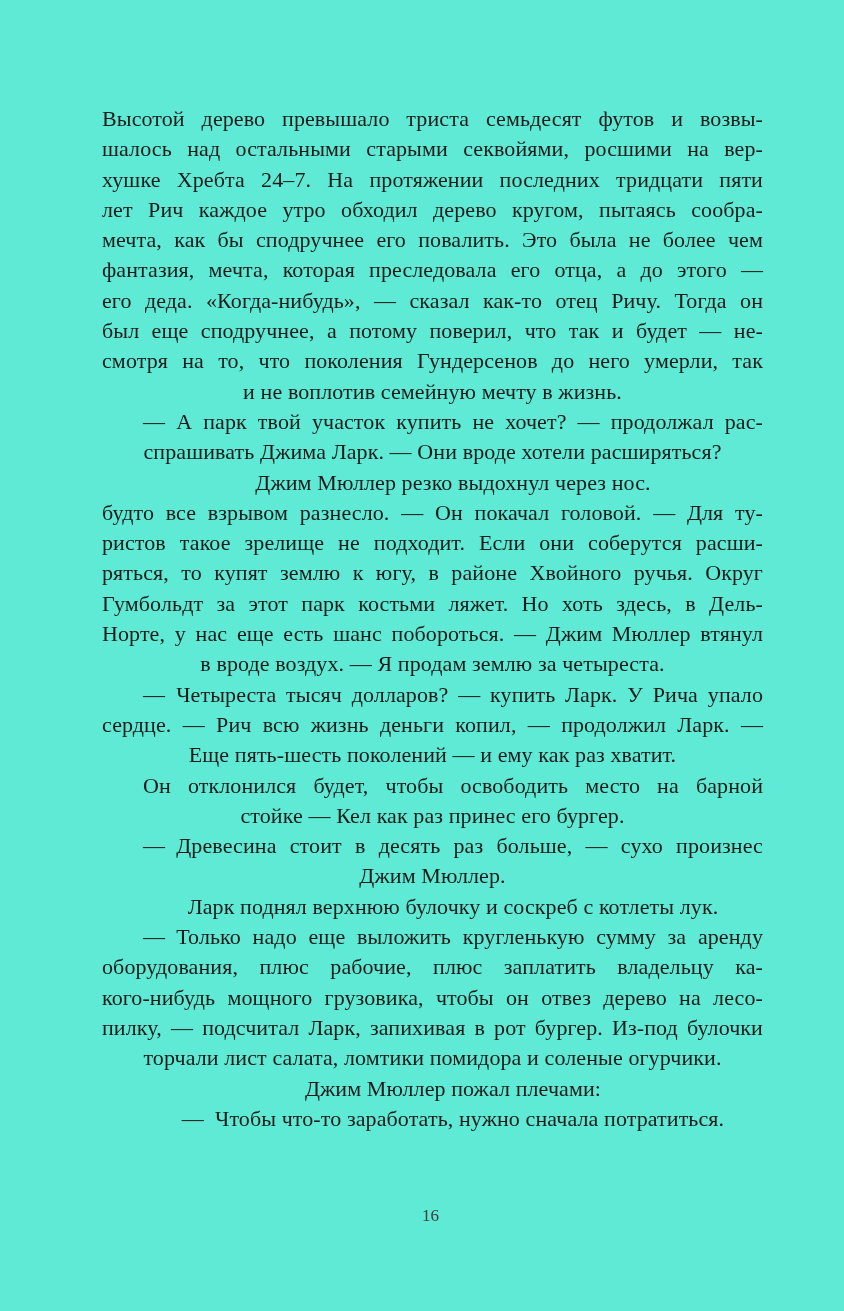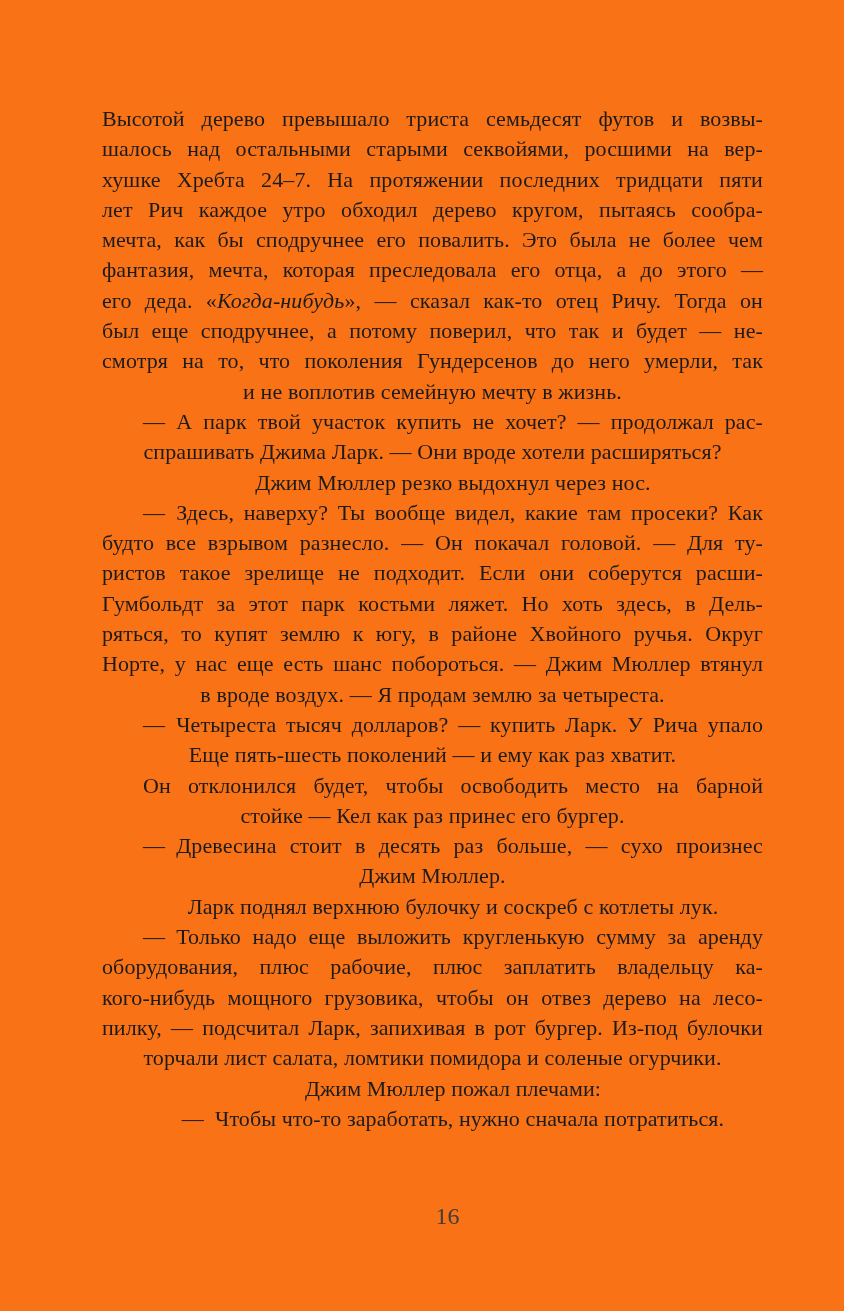--- a/index.html
+++ b/index.html
@@ -10,21 +10,21 @@
   body {
     width: 844px;
     height: 1311px;
     position: relative;
     overflow: hidden;
     font-family: "Liberation Serif", serif;
   }
   .page {
     position: absolute;
     inset: 0;
-    background: #f97316;
+    background: #5eead4;
   }
   .text-block {
     position: absolute;
     left: 102px;
     top: 104px;
     width: 661px;
     font-size: 22px;
     line-height: 30.3px;
     color: #1b1b1b;
     letter-spacing: 0.1px;
@@ -34,29 +34,28 @@
     white-space: normal;
   }
   .line.just {
     text-align: justify;
     text-align-last: justify;
   }
   .line.indent {
     padding-left: 41px;
   }
   .italic {
-    font-style: italic;
   }
   .page-number {
     position: absolute;
-    left: 117px;
+    left: 100px;
     width: 661px;
     top: 1204px;
     text-align: center;
-    font-size: 24px;
+    font-size: 17px;
     line-height: 24px;
     color: #3d3d3d;
   }
 </style>
 </head>
 <body>
 
 <div class="page">
   <main class="text-block">
       <div class="line just"><span>Высотой дерево превышало триста семьдесят футов и возвы-</span></div>
@@ -65,28 +64,28 @@
       <div class="line just"><span>лет Рич каждое утро обходил дерево кругом, пытаясь сообра-</span></div>
       <div class="line just"><span>мечта, как бы сподручнее его повалить. Это была не более чем</span></div>
       <div class="line just"><span>фантазия, мечта, которая преследовала его отца, а до этого —</span></div>
       <div class="line just"><span>его деда. «</span><span class="italic">Когда-нибудь</span><span>», — сказал как-то отец Ричу. Тогда он</span></div>
       <div class="line just"><span>был еще сподручнее, а потому поверил, что так и будет — не-</span></div>
       <div class="line just"><span>смотря на то, что поколения Гундерсенов до него умерли, так</span></div>
       <div class="line"><span>и не воплотив семейную мечту в жизнь.</span></div>
       <div class="line indent just"><span>— А парк твой участок купить не хочет? — продолжал рас-</span></div>
       <div class="line"><span>спрашивать Джима Ларк. — Они вроде хотели расширяться?</span></div>
       <div class="line indent"><span>Джим Мюллер резко выдохнул через нос.</span></div>
-      <div class="line indent just"><span>— Здесь, наверху? Ты вообще видел, какие там просеки? Как</span></div>
       <div class="line just"><span>будто все взрывом разнесло. — Он покачал головой. — Для ту-</span></div>
       <div class="line just"><span>ристов такое зрелище не подходит. Если они соберутся расши-</span></div>
+      <div class="line just"><span>ряться, то купят землю к югу, в районе Хвойного ручья. Округ</span></div>
       <div class="line just"><span>Гумбольдт за этот парк костьми ляжет. Но хоть здесь, в Дель-</span></div>
-      <div class="line just"><span>ряться, то купят землю к югу, в районе Хвойного ручья. Округ</span></div>
       <div class="line just"><span>Норте, у нас еще есть шанс побороться. — Джим Мюллер втянул</span></div>
       <div class="line"><span>в вроде воздух. — Я продам землю за четыреста.</span></div>
       <div class="line indent just"><span>— Четыреста тысяч долларов? — купить Ларк. У Рича упало</span></div>
+      <div class="line just"><span>сердце. — Рич всю жизнь деньги копил, — продолжил Ларк. —</span></div>
       <div class="line"><span>Еще пять-шесть поколений — и ему как раз хватит.</span></div>
       <div class="line indent just"><span>Он отклонился будет, чтобы освободить место на барной</span></div>
       <div class="line"><span>стойке — Кел как раз принес его бургер.</span></div>
       <div class="line indent just"><span>— Древесина стоит в десять раз больше, — сухо произнес</span></div>
       <div class="line"><span>Джим Мюллер.</span></div>
       <div class="line indent"><span>Ларк поднял верхнюю булочку и соскреб с котлеты лук.</span></div>
       <div class="line indent just"><span>— Только надо еще выложить кругленькую сумму за аренду</span></div>
       <div class="line just"><span>оборудования, плюс рабочие, плюс заплатить владельцу ка-</span></div>
       <div class="line just"><span>кого-нибудь мощного грузовика, чтобы он отвез дерево на лесо-</span></div>
       <div class="line just"><span>пилку, — подсчитал Ларк, запихивая в рот бургер. Из-под булочки</span></div>

